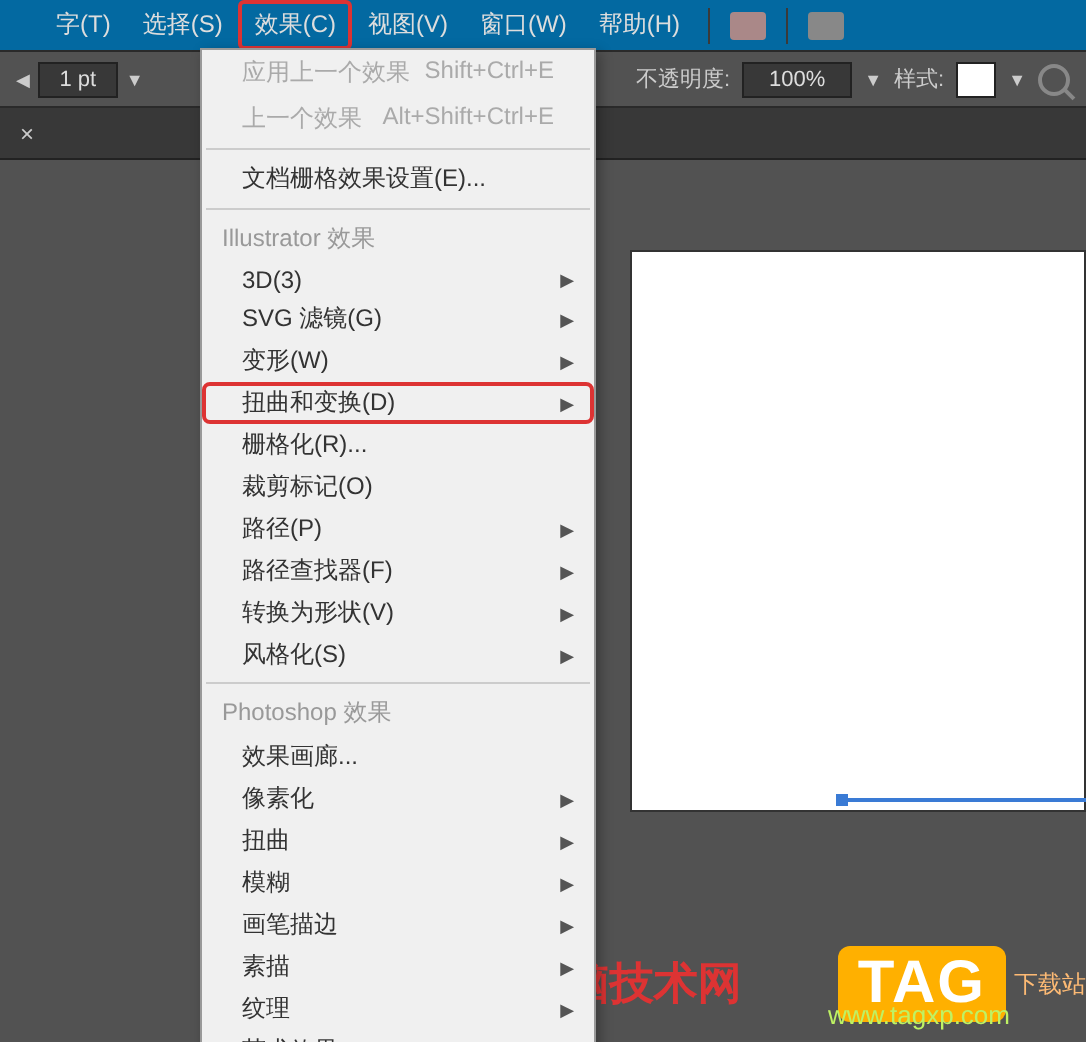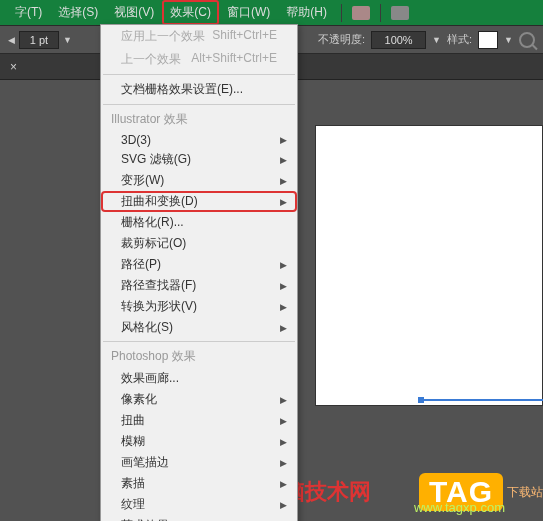--- a/index.html
+++ b/index.html
@@ -1,17 +1,17 @@
 <!DOCTYPE html>
 <html><head>
 <meta charset="utf-8">
 <style>
 * { margin: 0; padding: 0; box-sizing: border-box; font-family: "Microsoft YaHei", sans-serif; }
 body { background: #525252; width: 543px; height: 521px; overflow: hidden; position: relative; }
-.menubar { background: #15803d; height: 26px; display: flex; align-items: center; padding: 0 7px; border-bottom: 1px solid #2a2a2a; }
+.menubar { background: #0369a1; height: 26px; display: flex; align-items: center; padding: 0 20px; border-bottom: 1px solid #2a2a2a; }
 .menu-item { color: #ddd; font-size: 12px; padding: 4px 8px; cursor: pointer; }
 .menu-item.hl { border: 2px solid #d33; border-radius: 3px; padding: 2px 6px; }
 .menubar-sep { width: 1px; height: 18px; background: #3a3a3a; margin: 0 6px; }
 .menubar-icon { width: 18px; height: 14px; background: #888; margin: 0 4px; border-radius: 2px; }
 .toolbar { background: #525252; height: 28px; display: flex; align-items: center; padding: 0 8px; border-bottom: 1px solid #2a2a2a; position: relative; }
 .toolbar-left { display: flex; align-items: center; gap: 4px; }
 .stroke-input { background: #383838; color: #ddd; font-size: 11px; width: 40px; height: 18px; display: flex; align-items: center; justify-content: center; border: 1px solid #222; }
 .chev { color: #ccc; font-size: 9px; }
 .toolbar-right { position: absolute; right: 8px; display: flex; align-items: center; gap: 6px; }
 .toolbar-lbl { color: #ccc; font-size: 11px; }
@@ -37,22 +37,22 @@
 .wm-tail { color: #fdba74; font-size: 12px; }
 .search-ico { width: 16px; height: 16px; border: 2px solid #888; border-radius: 50%; position: relative; }
 .search-ico:after { content: ""; position: absolute; width: 7px; height: 2px; background: #888; transform: rotate(45deg); right: -5px; bottom: -2px; }
 </style>
 </head>
 <body>
 
 <div class="menubar">
   <span class="menu-item">字(T)</span>
   <span class="menu-item">选择(S)</span>
+  <span class="menu-item hl">效果(C)</span>
   <span class="menu-item">视图(V)</span>
-  <span class="menu-item hl">效果(C)</span>
   <span class="menu-item">窗口(W)</span>
   <span class="menu-item">帮助(H)</span>
   <div class="menubar-sep"></div>
   <div class="menubar-icon" style="background:#a88;"></div>
   <div class="menubar-sep"></div>
   <div class="menubar-icon"></div>
 </div>
 
 <div class="toolbar">
   <div class="toolbar-left">

